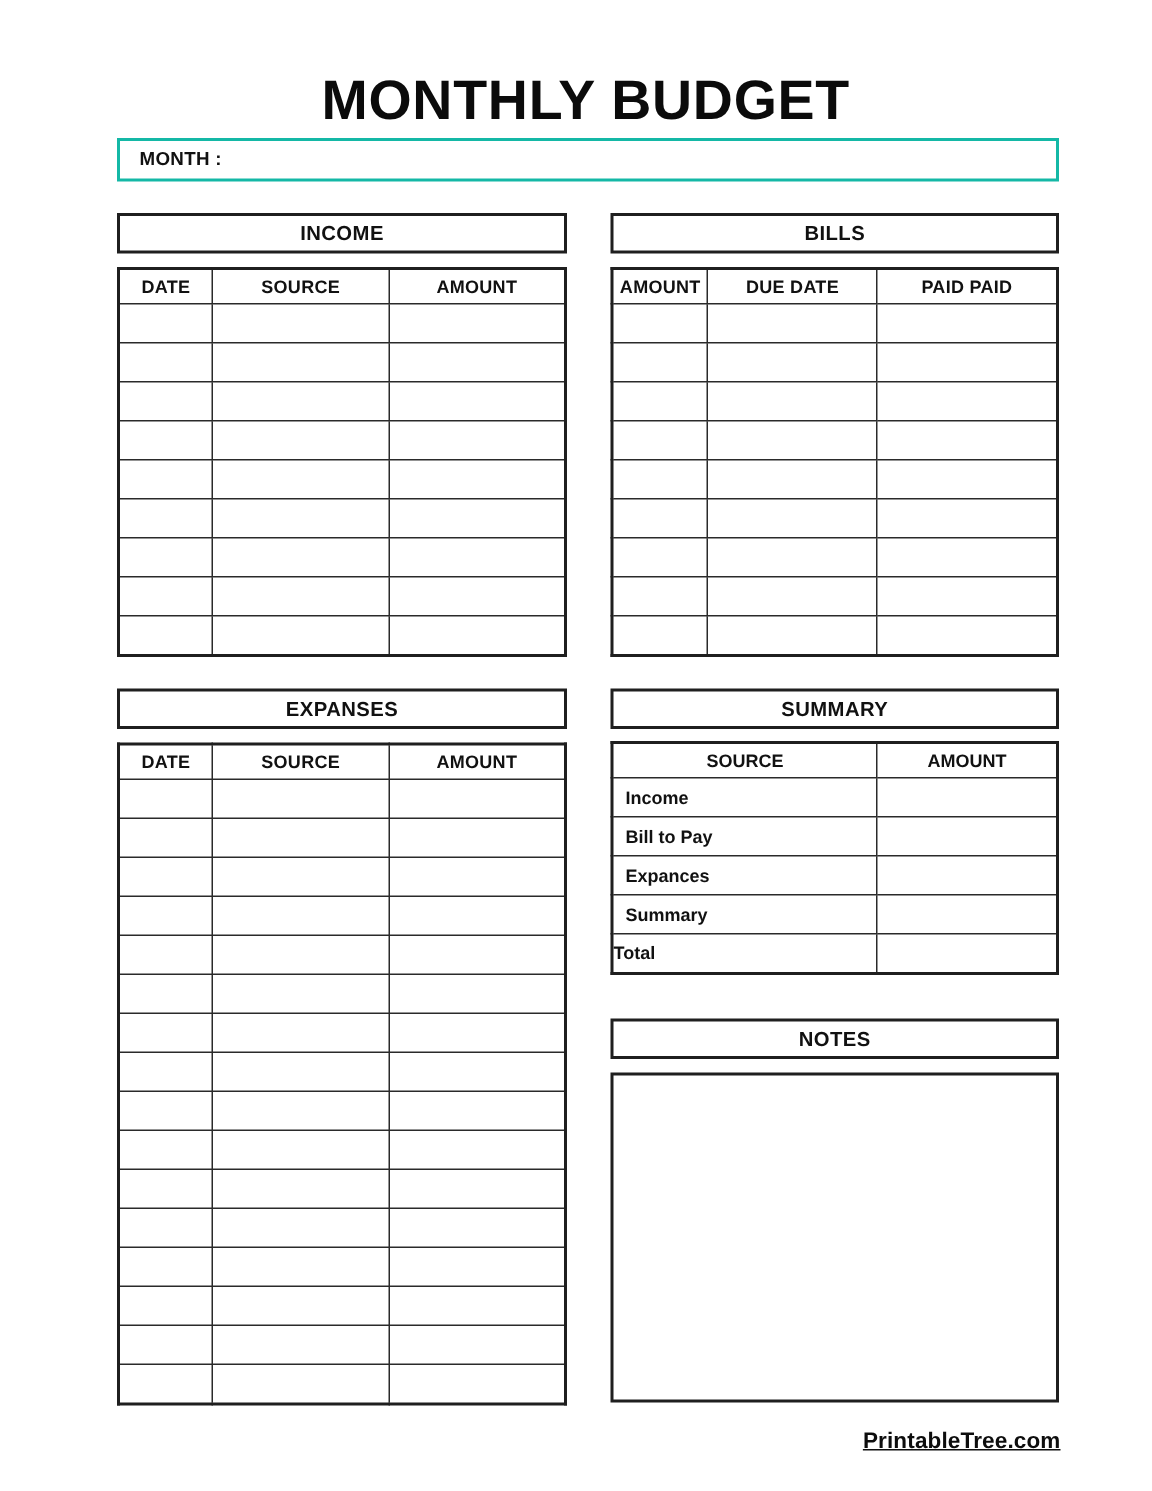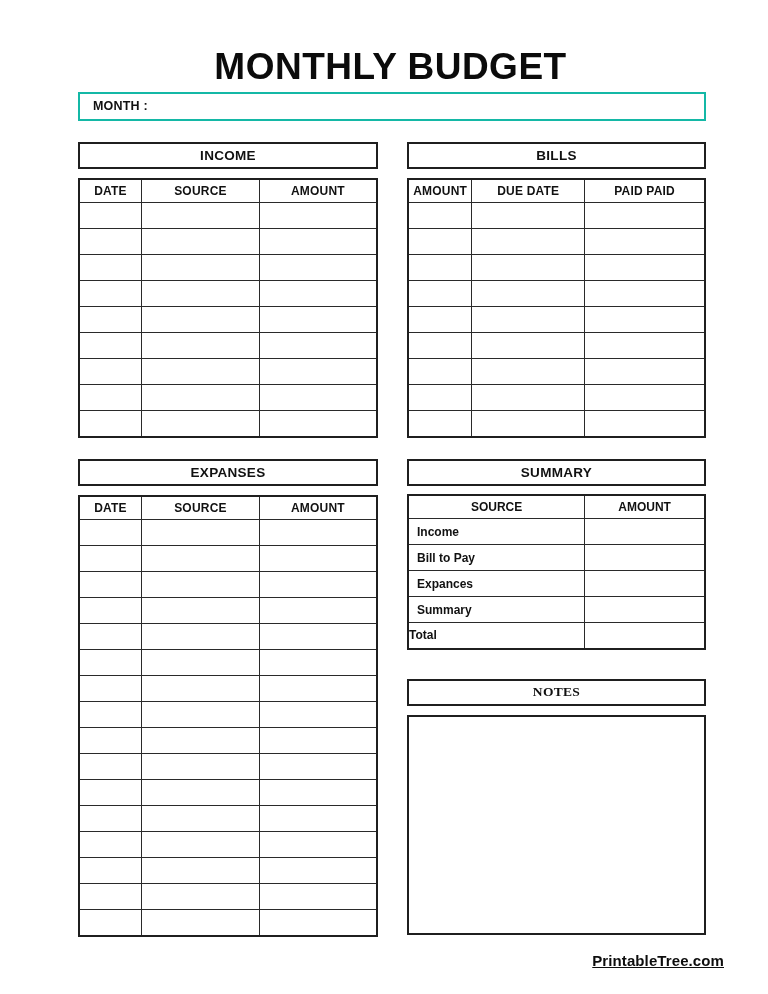--- a/index.html
+++ b/index.html
@@ -86,30 +86,30 @@
     height: 26px;
     font-size: 12px;
     font-weight: bold;
     padding-left: 8px;
     text-align: left;
   }
   .summary-table td.amount-cell { padding-left: 0; }
   .summary-table tr.total-row td.label-cell { text-align: left; padding-left: 0; }
 
   .gap-block { margin-top: 21px; }
-  .notes-header { margin-top: 29px; font-family: Liberation Serif, serif; }
+  .notes-header { margin-top: 29px; }
   .notes-box {
     margin-top: 9px;
     height: 220px;
     border: 2px solid #1f1f1f;
     background: #fff;
   }
   .footer-link {
     position: absolute;
-    right: 44px;
+    right: 61px;
     bottom: 25px;
     font-size: 15px;
     font-weight: bold;
     text-decoration: underline;
     color: #0d0d0d;
     letter-spacing: 0.1px;
   }
   
   .c-date   { width: 21%; }
   .c-source { width: 39.5%; }

